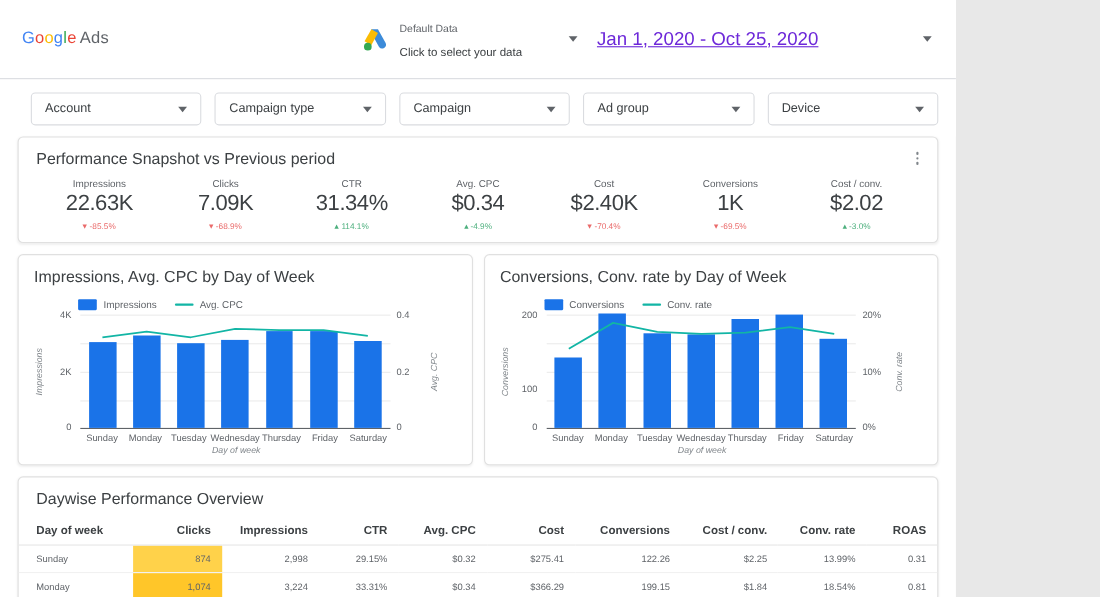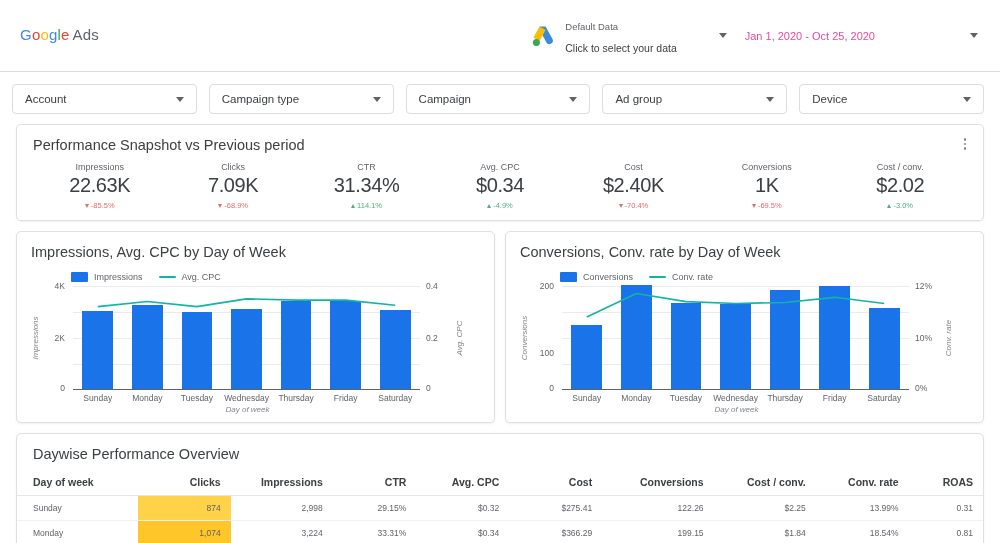--- a/index.html
+++ b/index.html
@@ -2,21 +2,21 @@
 <html><head>
 <meta charset="utf-8">
 <style>
   * { box-sizing: border-box; margin: 0; padding: 0; }
   body {
     width: 1000px; height: 543px;
     background: #e8e8e8;
     font-family: "Liberation Sans", sans-serif;
     overflow: hidden;
   }
-  .page { width: 1000px; height: 543px; background: #ffffff; position: relative; }
+  .page { width: 869px; height: 543px; background: #ffffff; position: relative; }
 
   
   .header {
     height: 72px; background: #fff; position: relative;
     border-bottom: 1px solid #dadce0;
     display: flex; align-items: center;
   }
   .header-left { padding-left: 20px; }
   .brand { font-size: 15px; letter-spacing: .2px; margin-bottom: 2px; }
   .brand .g1 { color: #4285F4; } .brand .g2 { color: #EA4335; }
@@ -27,25 +27,25 @@
 
   .header-right { margin-left: auto; display: flex; align-items: center; }
   .ds-block { display: flex; align-items: center; gap: 9px; }
   .ads-icon { width: 26px; height: 26px; position: relative; flex: 0 0 auto; }
   .ds-text { line-height: 1.35; }
   .ds-title { font-size: 9.5px; color: #5f6368; }
   .ds-sub { font-size: 10.5px; color: #3c4043; }
   .caret { width: 0; height: 0; border-left: 4px solid transparent;
            border-right: 4px solid transparent; border-top: 5px solid #5f6368; }
   .ds-caret { margin-left: 42px; margin-right: 18px; }
-  .daterange { font-size: 11px; color: #ec4899; }
+  .daterange { font-size: 17px; color: #6d28d9; text-decoration: underline; }
   .dr-caret { margin-left: 95px; margin-right: 22px; }
 
   
-  .filter-bar { display: flex; gap: 12px; padding: 12px 16px 10px 12px; background: #fff; }
+  .filter-bar { display: flex; gap: 12px; padding: 12px 16px 10px 28px; background: #fff; }
   .filter {
     flex: 1; height: 30px; border: 1px solid #dadce0; border-radius: 4px;
     background: #fff; display: flex; align-items: center;
     padding: 0 12px; font-size: 11.5px; color: #3c4043;
   }
   .filter .caret { margin-left: auto; }
 
   
   .card {
     background: #fff; border: 1px solid #e0e0e0; border-radius: 5px;
@@ -321,21 +321,21 @@
           <span class="lg-line"></span>
           <span>Conv. rate</span>
         </span>
       </div>
       <div class="plot-wrap">
         <span class="axis-title-l">Conversions</span>
         <span class="axis-title-r">Conv. rate</span>
         <span class="ytick yt-l" style="top:-5px">200</span>
         <span class="ytick yt-l" style="top:62px">100</span>
         <span class="ytick yt-l" style="top:97px">0</span>
-        <span class="ytick yt-r" style="top:-5px">12%</span>
+        <span class="ytick yt-r" style="top:-5px">20%</span>
         <span class="ytick yt-r" style="top:47px">10%</span>
         <span class="ytick yt-r" style="top:97px">0%</span>
         <div class="plot" id="plot-right">
             <div class="gridline" style="top: 0px;"></div>
             <div class="gridline" style="top: 26px;"></div>
             <div class="gridline" style="top: 52px;"></div>
             <div class="gridline" style="top: 78px;"></div>
             <div class="bars">
               <div class="barcell">
                 <div class="bar" title="Sunday: 122.26" style="height: 63.5752px; background: rgb(26, 115, 232);"></div>

